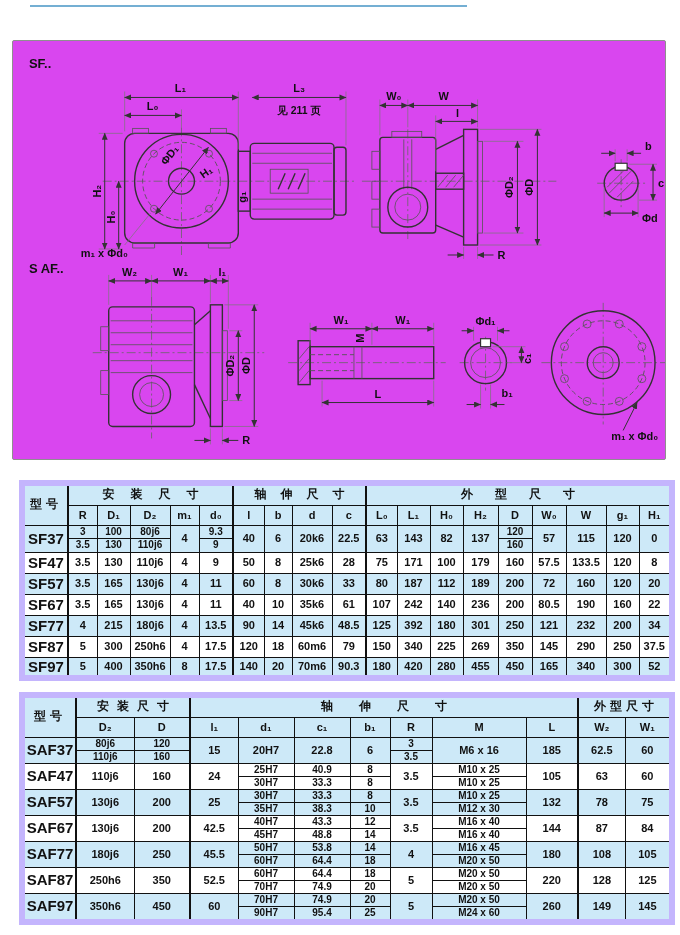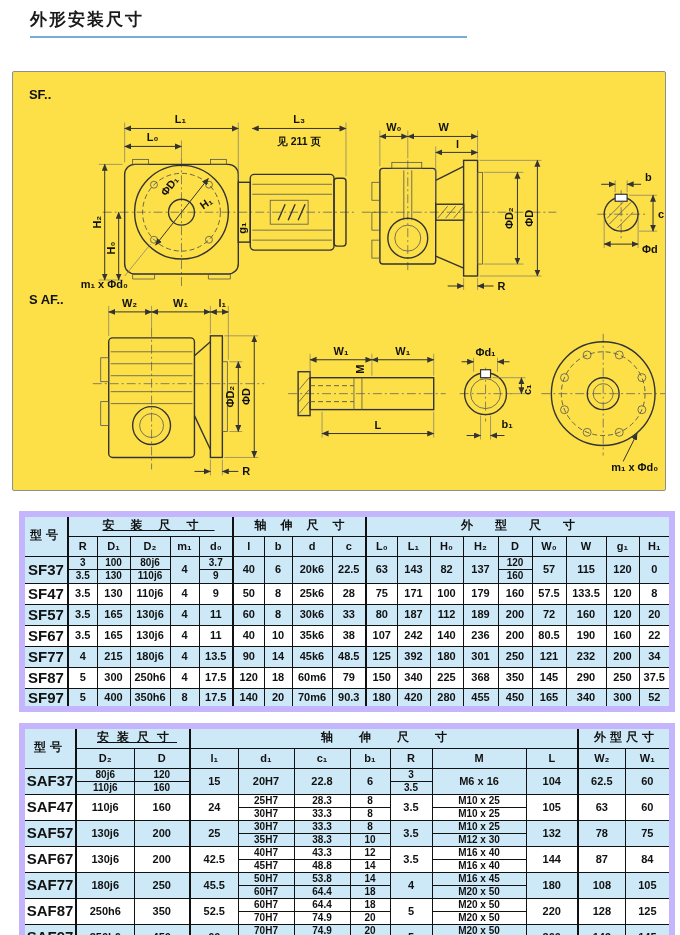--- a/index.html
+++ b/index.html
@@ -1,20 +1,20 @@
 <!DOCTYPE html>
 <html><head>
 <meta charset="utf-8">
 <style>
   html,body{margin:0;padding:0;background:#fff;}
   body{width:680px;height:935px;overflow:hidden;
        font-family:"Liberation Sans","DejaVu Sans",sans-serif;color:#111;}
   .page-title{margin:8px 0 0 30px;font-size:17px;font-weight:bold;letter-spacing:2px;color:#1a1a1a;}
   .title-rule{margin:5px 0 0 30px;width:437px;height:2px;background:#74afd3;}
-  .draw-panel{margin:33px 12px 0 12px;width:654px;height:420px;border:1px solid #8f8f8f;border-radius:2px;box-sizing:border-box;background:#fde047;}
+  .draw-panel{margin:33px 12px 0 12px;width:654px;height:420px;border:1px solid #8f8f8f;border-radius:2px;box-sizing:border-box;background:#d946ef;}
   svg{font-family:"Liberation Sans","DejaVu Sans",sans-serif;display:block;}
   .lbl{font-size:11px;font-weight:bold;fill:#111;}
   .cap{font-size:13px;font-weight:bold;fill:#111;}
   .see{font-size:10.5px;font-weight:bold;fill:#111;}
   .ol{fill:none;stroke:#333;stroke-width:1.4;}
   .tl{fill:none;stroke:#555;stroke-width:0.8;}
   .cl{fill:none;stroke:#666;stroke-width:0.8;stroke-dasharray:9 3 2 3;}
   .dl{fill:none;stroke:#555;stroke-width:0.9;stroke-dasharray:5 3;}
   .dim{stroke:#333;stroke-width:1;}
   .ext{stroke:#777;stroke-width:0.7;}
@@ -22,42 +22,41 @@
 
   table{border-collapse:collapse;table-layout:fixed;margin-left:19px;
         font-size:11px;font-weight:bold;color:#111;}
   .t1{margin-top:20px;}
   .t2{margin-top:11px;}
   th,td{border:1px solid #111;text-align:center;vertical-align:middle;padding:0;line-height:1.15;}
   table{border:6px solid #c4b5fd;}
   th{background:#cde9f8;font-weight:bold;}
   .model-h{letter-spacing:4px;font-size:12px;}
   .group{font-size:12px;}
-  .g-a{letter-spacing:16px;text-indent:16px;text-decoration:underline;}
+  .g-a{letter-spacing:16px;text-indent:16px;}
   .g-b{letter-spacing:14px;text-indent:14px;text-align:center;}
   .g-c{letter-spacing:22px;text-indent:22px;}
   .t2 .g-a{letter-spacing:8px;text-indent:8px;}
   .t2 .g-b{letter-spacing:26px;text-indent:26px;}
   .t2 .g-c{letter-spacing:4px;text-indent:4px;}
   tr.hr1{height:22px;} tr.hr2{height:20px;}
   .t1 tbody tr{height:21px;} .t1 tbody tr.tall{height:27px;}
   .t2 tbody tr{height:25px;}
   tbody tr.b td{background:#cde9f8;} tbody tr.w td{background:#fff;}
   td.model{font-size:15px;}
   td.model, th.model-h{border-right:2px solid #111;}
   .sep{border-left:2px solid #111;}
   .sp{display:flex;flex-direction:column;justify-content:stretch;height:100%;}
   .sp span{display:block;flex:1;font-size:10px;line-height:12px;display:flex;align-items:center;justify-content:center;}
   .sp span:first-child{border-bottom:1px solid #111;}
 </style>
 </head>
 <body>
 
 <div>
-  <h1 class="page-title">外形安装尺寸</h1>
   <div class="title-rule"></div>
 
   <div class="draw-panel">
     <svg viewBox="0 0 654 418" width="652" height="418">
       <defs>
         <marker id="arr" markerWidth="8" markerHeight="8" refX="6.5" refY="3" orient="auto-start-reverse">
           <path d="M0,0 L7,3 L0,6 Z" fill="#333"></path>
         </marker>
       </defs>
 
@@ -357,21 +356,21 @@
           </td>
           <td>
             <div class="sp">
               <span>80j6</span>
               <span>110j6</span>
             </div>
           </td>
           <td>4</td>
           <td>
             <div class="sp">
-              <span>3.7</span>
+              <span>9.3</span>
               <span>9</span>
             </div>
           </td>
           <td class="sep">40</td>
           <td>6</td>
           <td>20k6</td>
           <td>22.5</td>
           <td class="sep">63</td>
           <td>143</td>
           <td>82</td>
@@ -432,21 +431,21 @@
         <tr class="w">
           <td class="model">SF67</td>
           <td>3.5</td>
           <td>165</td>
           <td>130j6</td>
           <td>4</td>
           <td>11</td>
           <td class="sep">40</td>
           <td>10</td>
           <td>35k6</td>
-          <td>38</td>
+          <td>61</td>
           <td class="sep">107</td>
           <td>242</td>
           <td>140</td>
           <td>236</td>
           <td>200</td>
           <td>80.5</td>
           <td>190</td>
           <td>160</td>
           <td>22</td>
         </tr>
@@ -478,21 +477,21 @@
           <td>250h6</td>
           <td>4</td>
           <td>17.5</td>
           <td class="sep">120</td>
           <td>18</td>
           <td>60m6</td>
           <td>79</td>
           <td class="sep">150</td>
           <td>340</td>
           <td>225</td>
-          <td>368</td>
+          <td>269</td>
           <td>350</td>
           <td>145</td>
           <td>290</td>
           <td>250</td>
           <td>37.5</td>
         </tr>
         <tr class="b">
           <td class="model">SF97</td>
           <td>5</td>
           <td>400</td>
@@ -570,38 +569,38 @@
           <td>20H7</td>
           <td>22.8</td>
           <td>6</td>
           <td>
             <div class="sp">
               <span>3</span>
               <span>3.5</span>
             </div>
           </td>
           <td>M6 x 16</td>
-          <td>104</td>
+          <td>185</td>
           <td class="sep">62.5</td>
           <td>60</td>
         </tr>
         <tr class="w tall">
           <td class="model">SAF47</td>
           <td>110j6</td>
           <td>160</td>
           <td class="sep">24</td>
           <td>
             <div class="sp">
               <span>25H7</span>
               <span>30H7</span>
             </div>
           </td>
           <td>
             <div class="sp">
-              <span>28.3</span>
+              <span>40.9</span>
               <span>33.3</span>
             </div>
           </td>
           <td>
             <div class="sp">
               <span>8</span>
               <span>8</span>
             </div>
           </td>
           <td>3.5</td>

